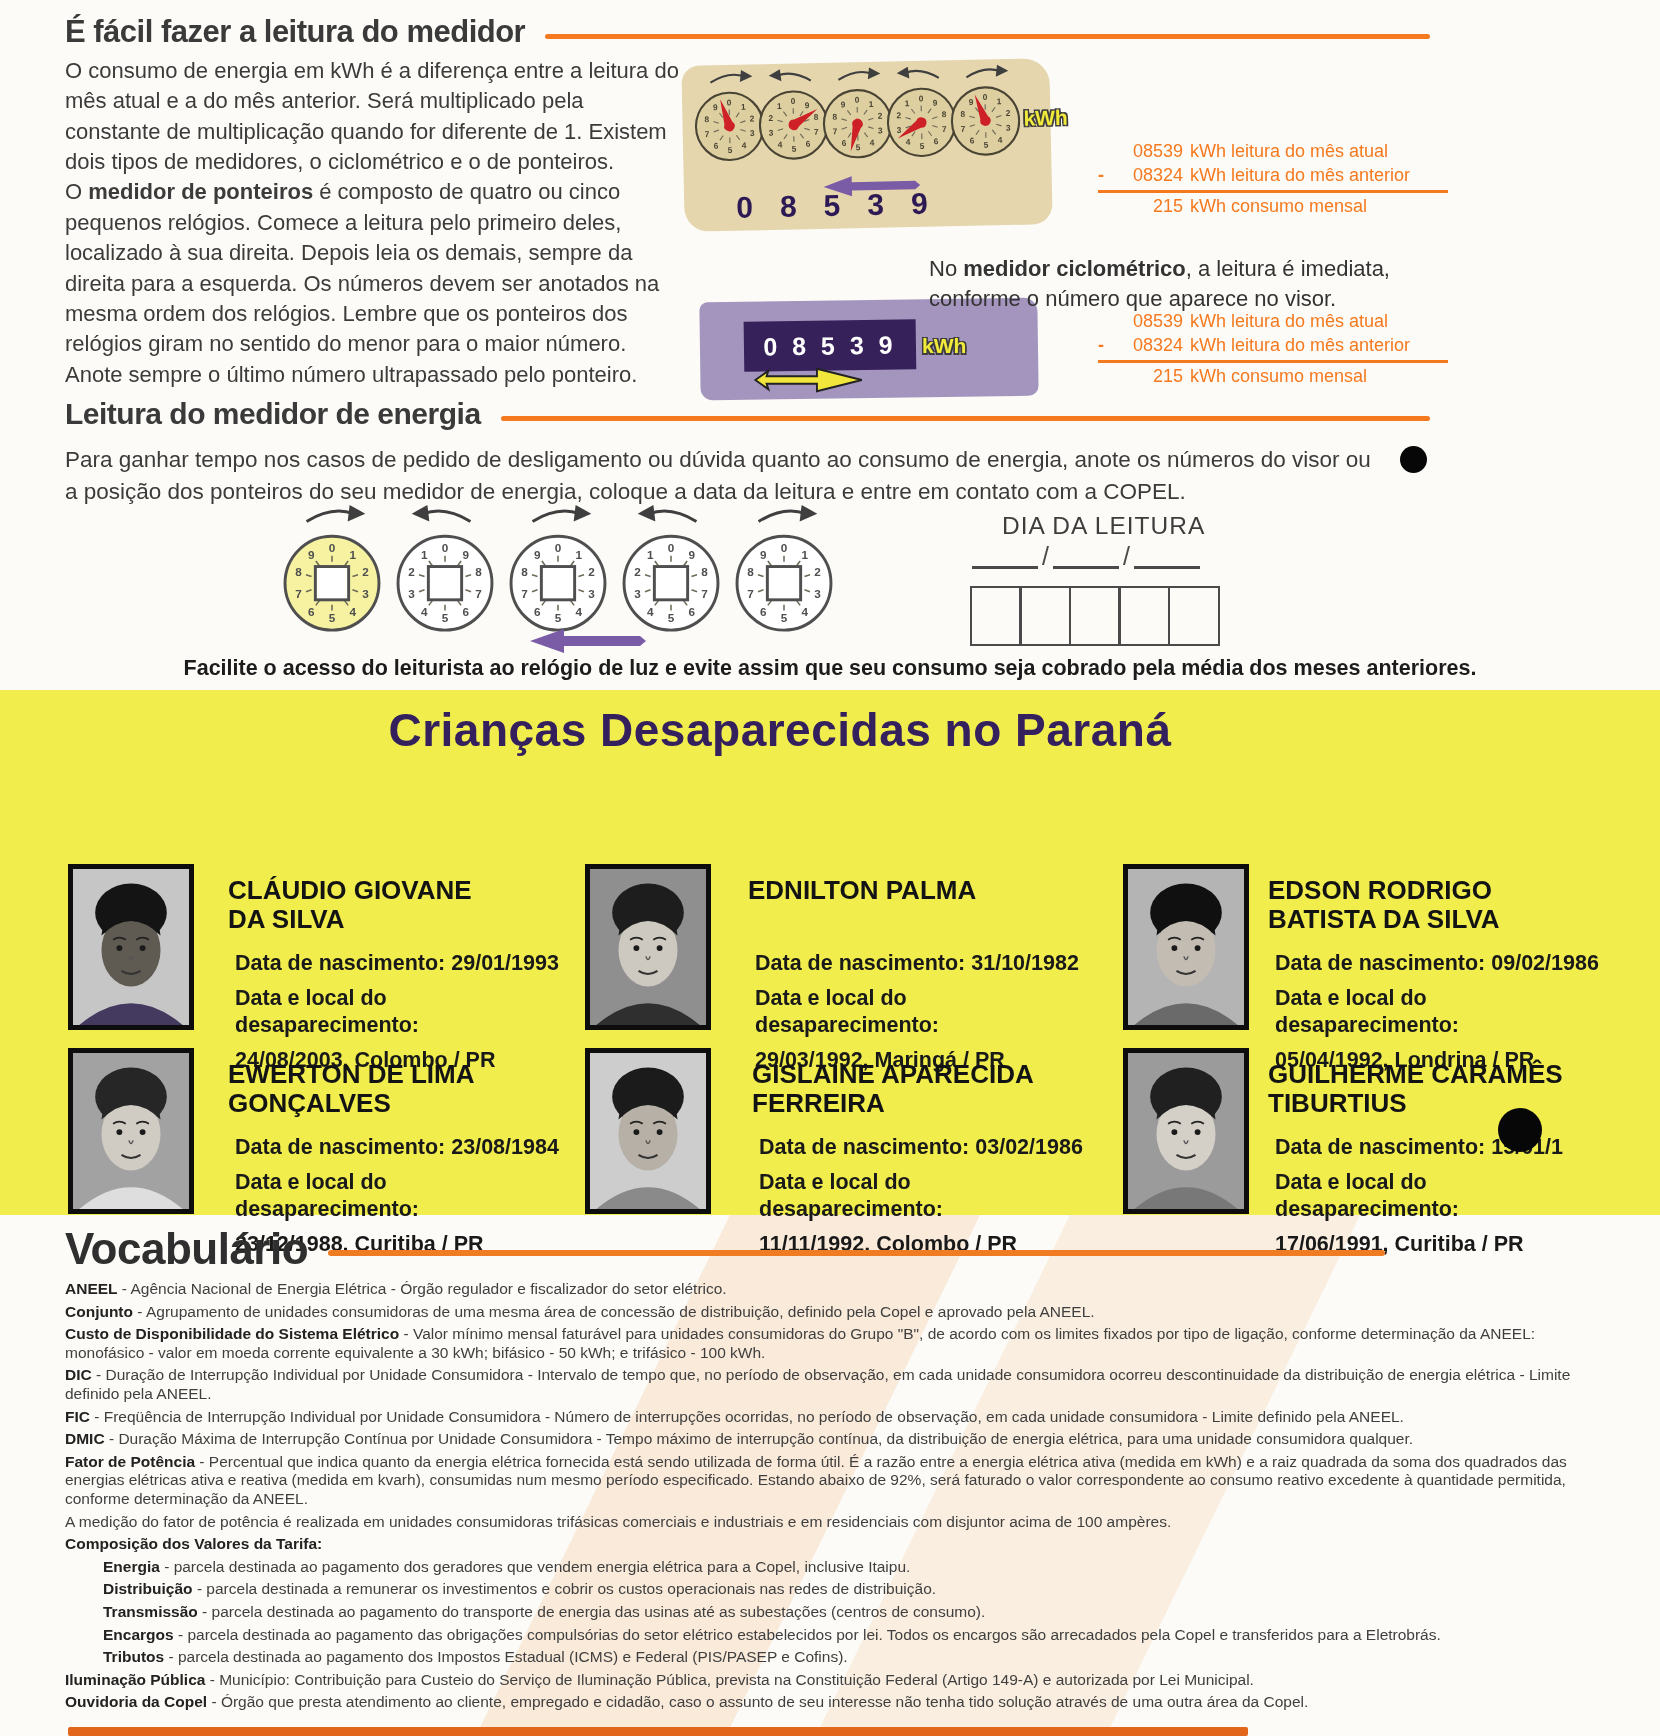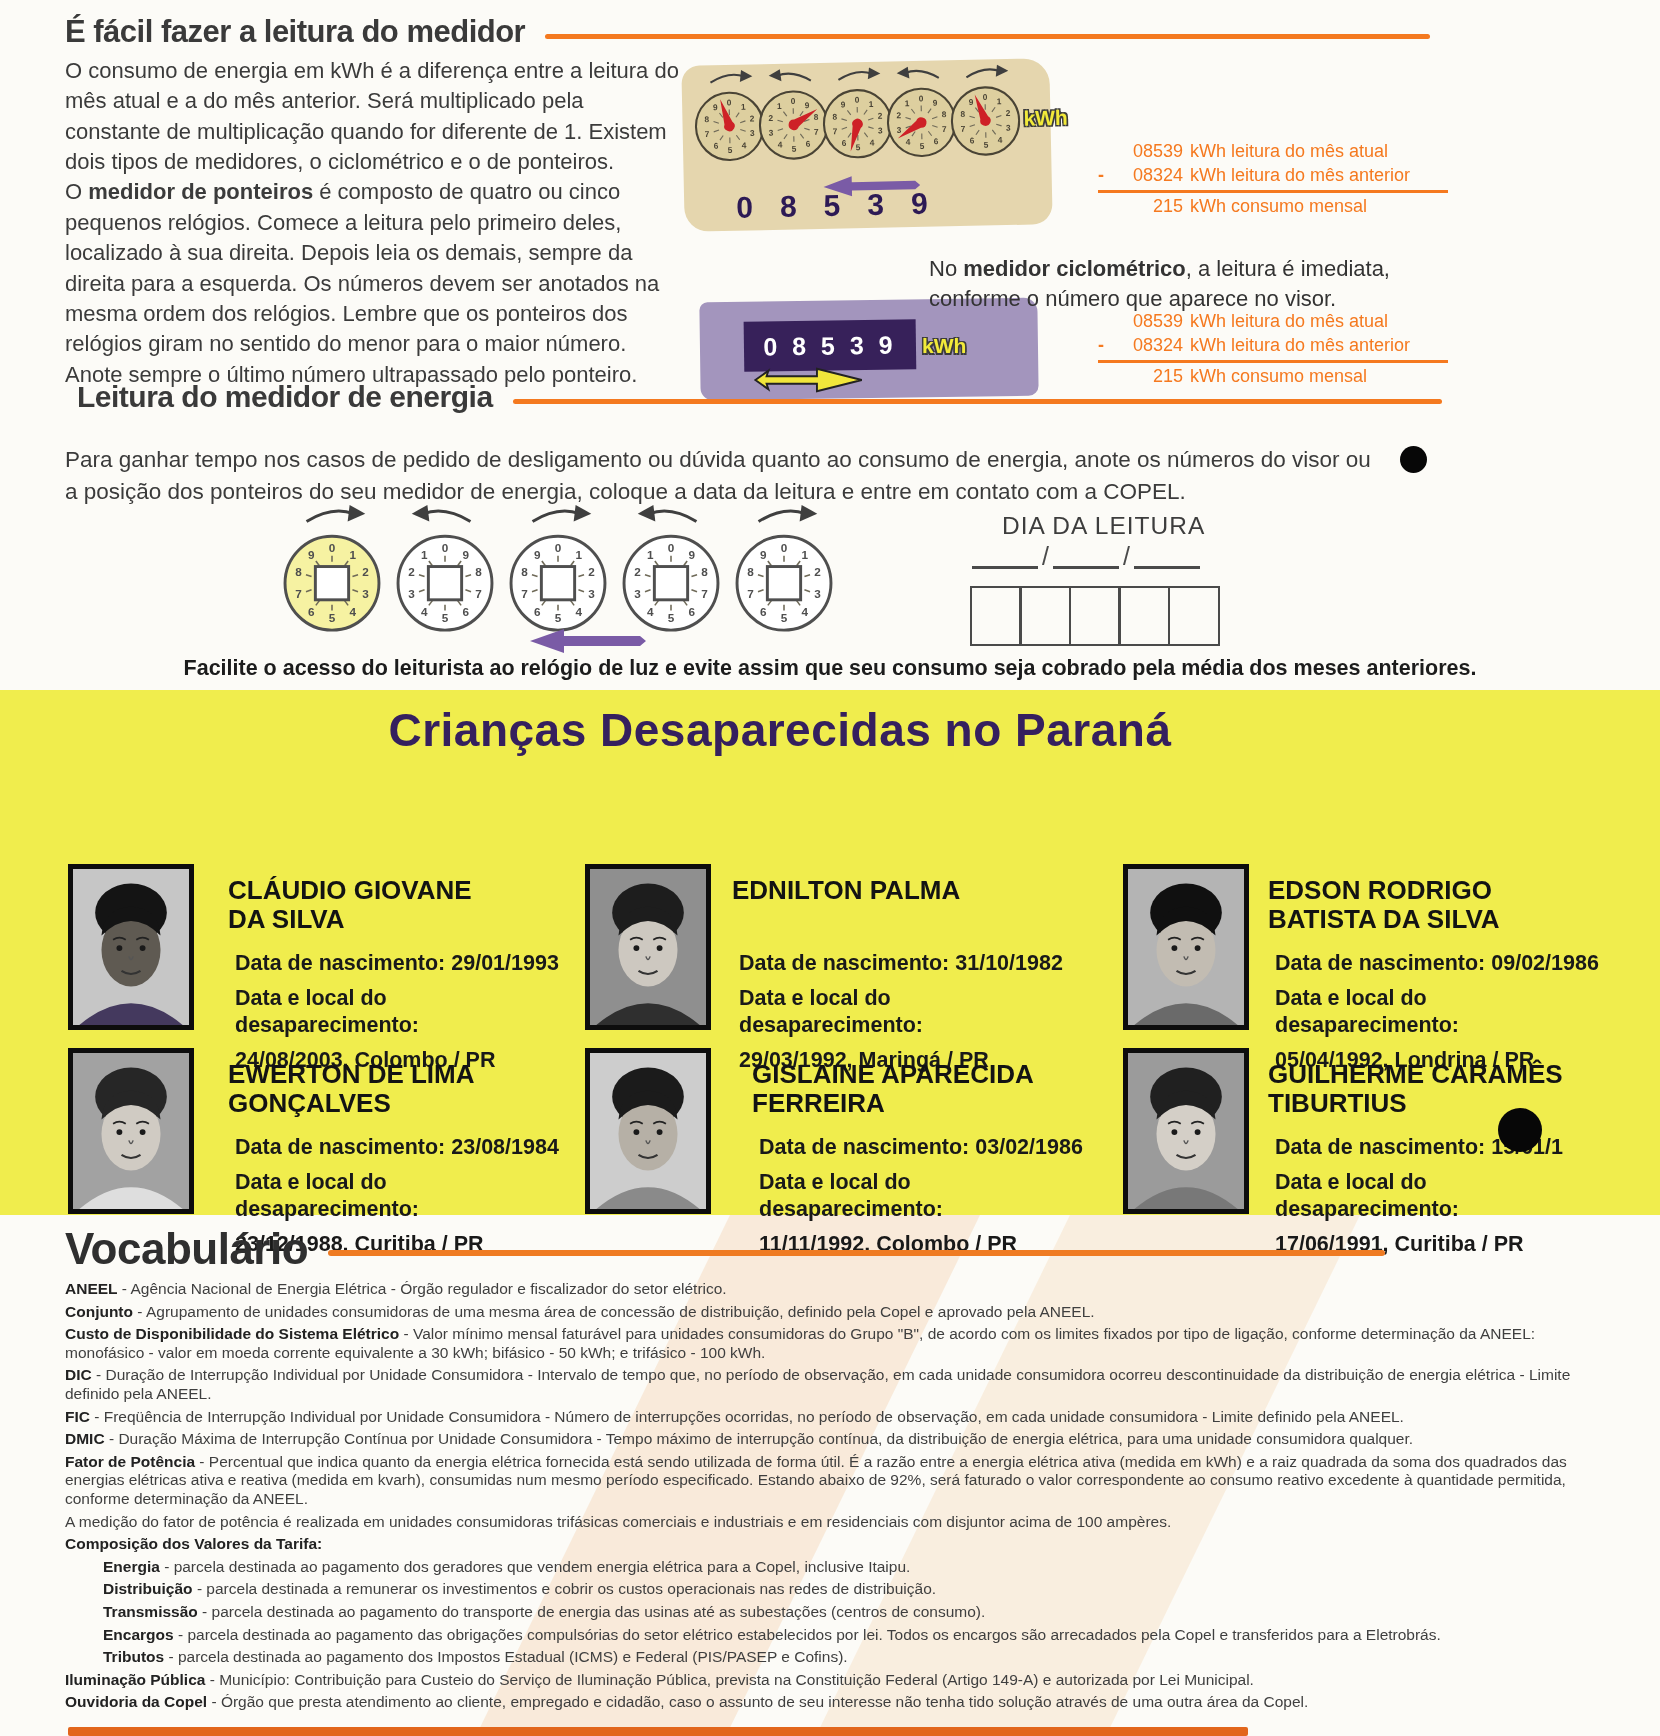--- a/index.html
+++ b/index.html
@@ -8,21 +8,21 @@
     background:#fcfbf7;
     font-family:"Liberation Sans", sans-serif;
     color:#3b3b3b;
   }
   
   .sec-head{position:absolute;display:flex;align-items:center;gap:20px;z-index:2;}
   .sec-title{font-weight:bold;color:#3a3a3a;letter-spacing:-0.5px;white-space:nowrap;}
   .sec-rule{flex:1;height:5px;background:#f4791f;border-radius:3px;margin-top:8px;}
   .head1{left:65px;top:14px;width:1365px;}
   .head1 .sec-title{font-size:31px;}
-  .head2{left:65px;top:380px;width:1365px;margin-left:12px;}
+  .head2{left:65px;top:397px;width:1365px;}
   .head2 .sec-title{font-size:30px;}
   .head3{left:65px;top:1224px;width:1320px;}
   .head3 .sec-title{font-size:44px;color:#2f2f2f;}
   .head3 .sec-rule{height:6px;background:#ef7b22;}
 
   
   .intro{position:absolute;left:65px;top:56px;width:618px;font-size:22px;line-height:1.38;z-index:2;}
   .intro p{margin:0;}
   .tan-blob{position:absolute;left:683px;top:62px;width:368px;height:166px;background:#e5d6ae;
     border-radius:18px 26px 20px 24px;transform:rotate(-1.2deg);z-index:1;}
@@ -509,21 +509,21 @@
         <ellipse cx="55" cy="78" rx="28" ry="35" fill="#cdc8c0"></ellipse>
         <path d="M27,64 Q29,38 55,36 Q81,38 83,64 Q69,50 55,50 Q41,50 27,64 Z" fill="#1d1d1d"></path>
         <circle cx="44" cy="76" r="2.8" fill="#1a1a1a"></circle>
         <circle cx="66" cy="76" r="2.8" fill="#1a1a1a"></circle>
         <path d="M38,68 Q44,64 50,68" fill="none" stroke="#222" stroke-width="1.6"></path>
         <path d="M60,68 Q66,64 72,68" fill="none" stroke="#222" stroke-width="1.6"></path>
         <path d="M53,84 Q55,90 57,84" fill="none" stroke="#555" stroke-width="1.4"></path>
         <path d="M46,98 Q55,104 64,98" fill="none" stroke="#333" stroke-width="2"></path>
       </svg>
     </div>
-  <div class="cinfo" style="left:732px;top:876px;">
+  <div class="cinfo" style="left:748px;top:876px;">
     <div class="cname">
         <span>EDNILTON PALMA</span>
         <span></span>
       </div>
     <p class="cline"><span>Data de nascimento:</span> <span>31/10/1982</span></p>
     <p class="cline">Data e local do desaparecimento:</p>
     <p class="cline">29/03/1992, Maringá / PR</p>
   </div>
 
   <div class="photo" style="left:1123px;top:864px;">

